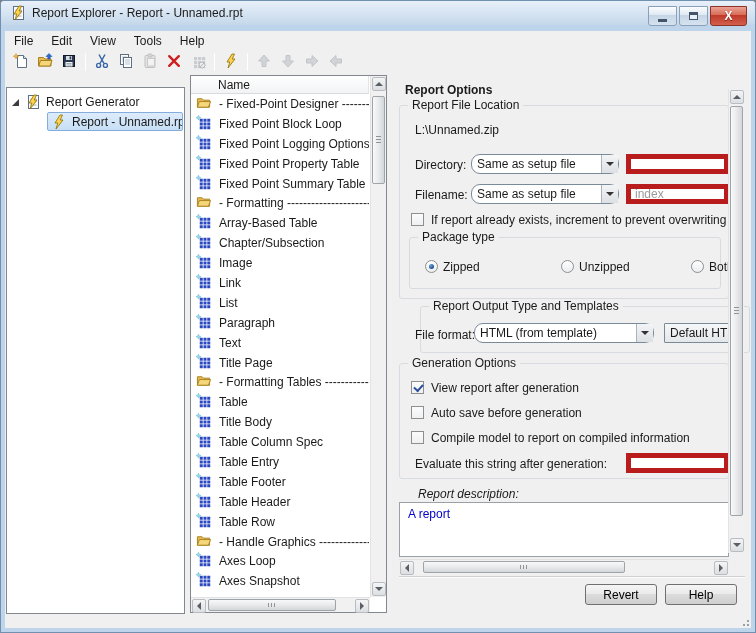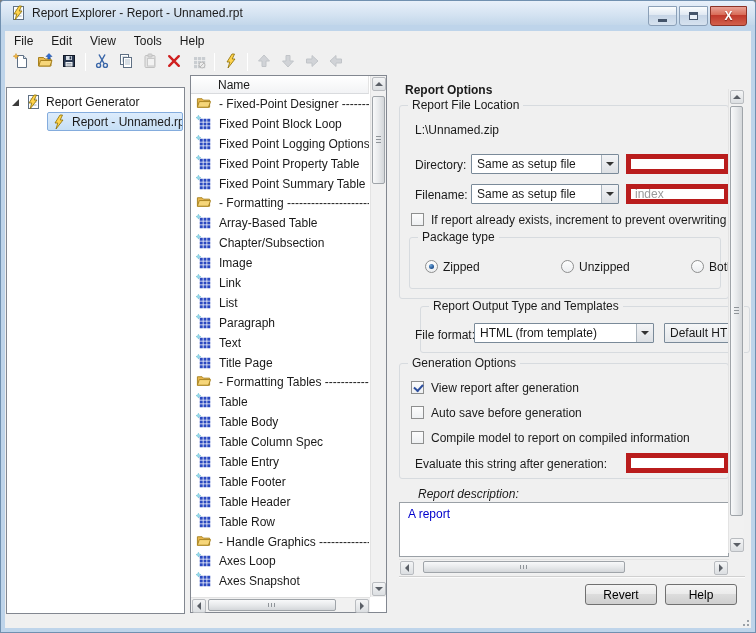--- a/index.html
+++ b/index.html
@@ -70,21 +70,21 @@
   .grip-v { position:absolute; left:3px; right:3px; top:50%; height:7px; margin-top:-4px;
             background:repeating-linear-gradient(#8f9499 0 1px,transparent 1px 3px); }
   .grip-h { position:absolute; top:3px; bottom:3px; left:50%; width:7px; margin-left:-4px;
             background:repeating-linear-gradient(90deg,#8f9499 0 1px,transparent 1px 3px); }
 
   
   .opt-title { position:absolute; left:404px; top:82px; font-weight:bold; }
   .groupbox { position:absolute; border:1px solid #d7dbdf; border-radius:3px; }
   .gb-label { position:absolute; top:-8px; left:8px; background:#f0f0f0; padding:0 4px; white-space:nowrap; }
   .flabel { position:absolute; white-space:nowrap; }
-  .combo { position:absolute; height:20px; border:1px solid #7a8a99; background:#fff; display:flex; align-items:center; border-radius:1px; }
+  .combo { position:absolute; height:20px; border:1px solid #7a8a99; background:#fff; display:flex; align-items:center; border-radius:9px; }
   .combo .ctxt { flex:1; padding:0 5px; white-space:nowrap; overflow:hidden; }
   .combo .cdd { width:17px; align-self:stretch; border-left:1px solid #aab4bd;
                 background:linear-gradient(#f3f4f6,#dde0e4); display:flex; align-items:center; justify-content:center; }
   .combo .cdd::after { content:""; width:0; height:0; border:4px solid transparent; border-top-color:#333; margin-top:4px; }
   .tfield { position:absolute; height:20px; border:5px solid #b91c1c; background:#fff; padding:0 4px; font:inherit; color:#222; }
   .tfield.dim { color:#9a9a9a; }
   .cb { position:absolute; width:13px; height:13px; border:1px solid #8e8f8f; background:linear-gradient(#fcfcfc,#eef0f2); }
   .cb.checked::after { content:""; position:absolute; left:2px; top:2px; width:7px; height:4px;
                        border-left:2px solid #2d4f9e; border-bottom:2px solid #2d4f9e; transform:rotate(-48deg); }
   .radio { position:absolute; width:13px; height:13px; border:1px solid #8e8f8f; border-radius:50%; background:linear-gradient(#fdfdfd,#eceef0); }
@@ -485,21 +485,21 @@
               <rect x="4" y="4" width="3.2" height="3.2" fill="#2a49c0"></rect>
               <rect x="8" y="4" width="3.2" height="3.2" fill="#2a49c0"></rect>
               <rect x="12" y="4" width="3.2" height="3.2" fill="#2a49c0"></rect>
               <rect x="4" y="8" width="3.2" height="3.2" fill="#2a49c0"></rect>
               <rect x="8" y="8" width="3.2" height="3.2" fill="#2a49c0"></rect>
               <rect x="12" y="8" width="3.2" height="3.2" fill="#2a49c0"></rect>
               <rect x="4" y="12" width="3.2" height="3.2" fill="#2a49c0"></rect>
               <rect x="8" y="12" width="3.2" height="3.2" fill="#2a49c0"></rect>
               <rect x="12" y="12" width="3.2" height="3.2" fill="#2a49c0"></rect>
             </svg></span>
-          <span>Table Body</span>
+          <span>Title Body</span>
         </div>
         <div class="list-row">
           <span><svg viewBox="0 0 16 16" width="16" height="16">
               <polygon points="2.6,0.2 3.4,2 5.2,2.8 3.4,3.6 2.6,5.4 1.8,3.6 0,2.8 1.8,2" fill="#9adcee" stroke="#3fa8c4" stroke-width="0.4"></polygon>
               <rect x="4" y="4" width="3.2" height="3.2" fill="#2a49c0"></rect>
               <rect x="8" y="4" width="3.2" height="3.2" fill="#2a49c0"></rect>
               <rect x="12" y="4" width="3.2" height="3.2" fill="#2a49c0"></rect>
               <rect x="4" y="8" width="3.2" height="3.2" fill="#2a49c0"></rect>
               <rect x="8" y="8" width="3.2" height="3.2" fill="#2a49c0"></rect>
               <rect x="12" y="8" width="3.2" height="3.2" fill="#2a49c0"></rect>

